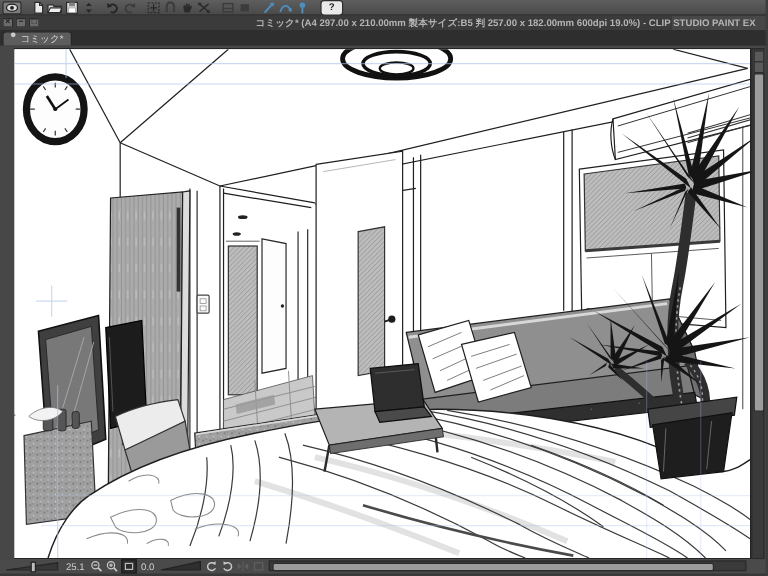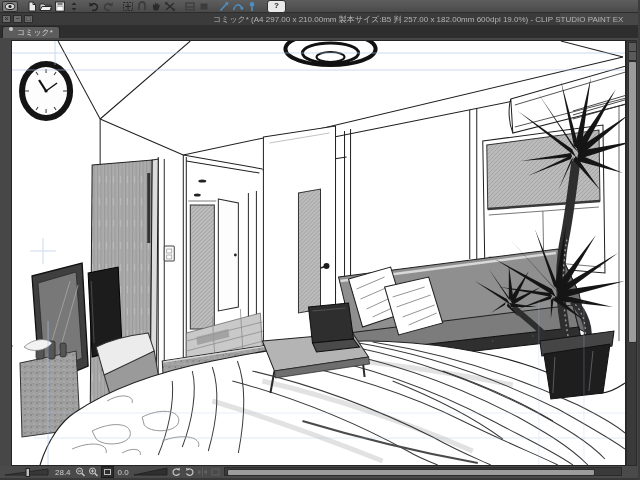--- a/index.html
+++ b/index.html
@@ -10,21 +10,21 @@
           background:linear-gradient(#5e5e5e,#4a4a4a);border-bottom:1px solid #2c2c2c;
           display:flex;align-items:center;padding-left:2px;box-sizing:border-box;}
   .tbtn{width:13px;height:11px;display:flex;align-items:center;justify-content:center;flex:0 0 auto;margin-right:1px;}
   .tbtn.pressed{background:#7d7d7d;border:1px solid #2f2f2f;border-radius:2px;box-sizing:border-box;width:16px;}
   .tbtn.gap{margin-left:6px;}
   .tbtn svg{display:block;}
   .helpbtn{margin-left:8px;height:11px;padding:0 6px;background:#e9e9e9;border:1px solid #2f2f2f;
            border-radius:3px;color:#222;font-size:8px;font-weight:bold;line-height:9px;}
   
   .titlebar{position:absolute;left:0;top:13px;width:560px;height:12px;background:#3b3b3b;
-            border-bottom:1px solid #2a2a2a;}
+            border-bottom:1px solid #2a2a2a;font-weight:bold;}
   .winbtn{position:absolute;top:2px;width:9px;height:8px;background:#6b6b6b;border:1px solid #2c2c2c;
           color:#1d1d1d;font-size:7px;line-height:6px;text-align:center;box-sizing:border-box;}
   .title-text{position:absolute;left:213px;top:1px;color:#b4b4b4;font-size:8px;white-space:nowrap;}
   
   .tabbar{position:absolute;left:0;top:25px;width:640px;height:13px;background:#2e2e2e;}
   .tab{position:absolute;left:2px;top:1px;height:12px;min-width:58px;background:#5d5d5d;
        border:1px solid #262626;border-bottom:none;border-radius:3px 3px 0 0;
        display:flex;align-items:flex-start;padding:0 6px;box-sizing:border-box;}
   .tab .dot{width:4px;height:4px;border-radius:50%;background:#c9c9c9;margin-right:4px;}
   .tab .lbl{color:#d8d8d8;font-size:8px;white-space:nowrap;}
@@ -447,21 +447,21 @@
     <div class="btn b2"></div>
     <div class="thumb"></div>
   </div>
 
   <div class="bottombar">
     <div class="nav">
       <svg width="50" height="12">
         <path d="M3,9 H46 L46,3 Z" fill="#383838" stroke="#262626"></path>
         <rect x="24" y="2.5" width="3.5" height="8" fill="#bdbdbd" stroke="#222"></rect>
       </svg>
-      <span class="val">28.4</span>
+      <span class="val">25.1</span>
       <span class="nbtn">
         <svg width="11" height="10">
             <circle cx="4.5" cy="4" r="3" fill="none" stroke="#c9c9c9"></circle>
             <path d="M6.8,6.3 L9.5,9" stroke="#c9c9c9" stroke-width="1.4"></path>
             <path d="M3,4 H6" stroke="#c9c9c9"></path>
           </svg>
       </span>
       <span class="nbtn">
         <svg width="11" height="10">
             <circle cx="4.5" cy="4" r="3" fill="none" stroke="#c9c9c9"></circle>

